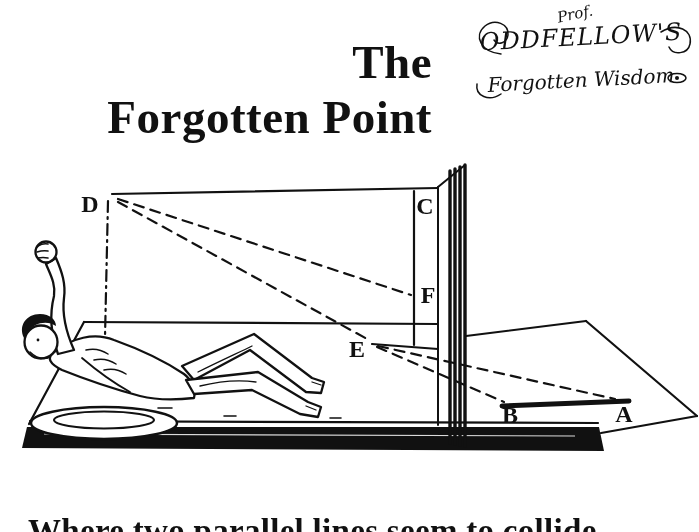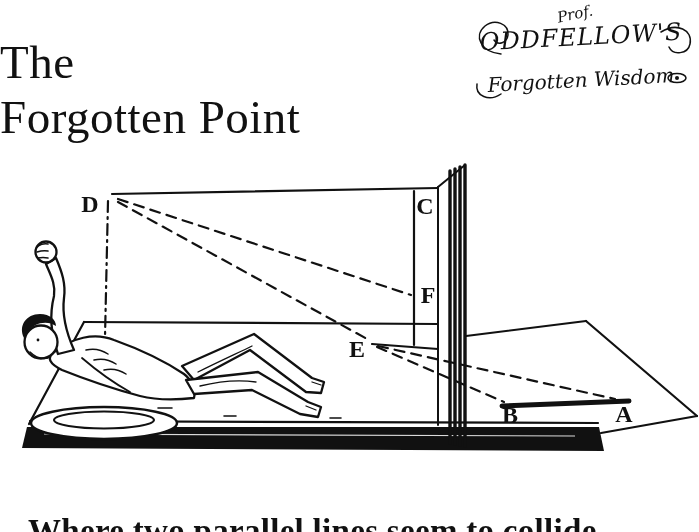--- a/index.html
+++ b/index.html
@@ -2,22 +2,22 @@
 <html><head>
 <meta charset="utf-8">
 <style>
   html,body{margin:0;padding:0}
   body{
     width:699px;height:532px;position:relative;overflow:hidden;
     background:#ffffff;color:#111;
     font-family:"Liberation Serif",serif;
   }
   .title{
-    position:absolute;top:4px;left:0;width:432px;text-align:left;
-    font-weight:normal;font-size:47px;line-height:1.16;letter-spacing:.5px;
+    position:absolute;top:4px;left:0;width:432px;text-align:right;
+    font-weight:bold;font-size:47px;line-height:1.16;letter-spacing:.5px;
   }
   .title .line{display:block}
   .logo{position:absolute;top:2px;right:2px;width:232px;height:118px}
   .logo-swirls{position:absolute;left:0;top:0}
   .logo-prof{
     position:absolute;top:3px;left:92px;font-size:15px;font-style:italic;
     transform:rotate(-12deg);font-family:"DejaVu Serif",serif;
   }
   .logo-name{
     position:absolute;top:21px;left:0;width:100%;text-align:center;

